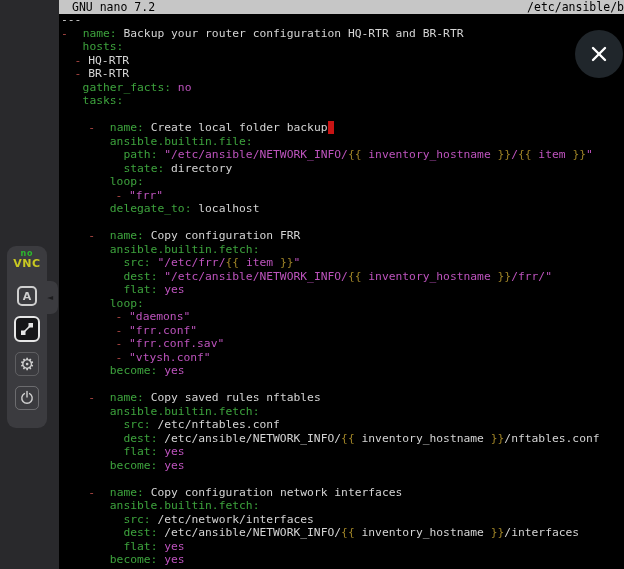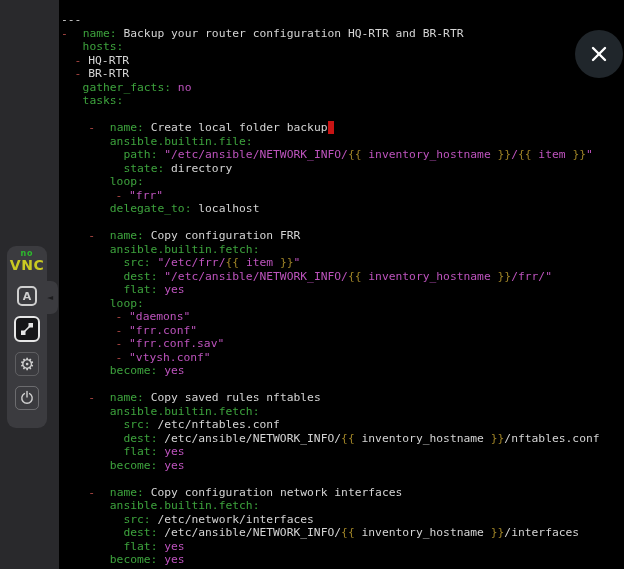--- a/index.html
+++ b/index.html
@@ -36,21 +36,21 @@
   
   #vnc-panel { position:absolute; left:7px; top:246px; width:40px; height:182px;
                background:#3b3b3f; border-radius:9px; }
   #vnc-handle { position:absolute; left:42px; top:281px; width:16px; height:33px;
                 background:#3b3b3f; border-radius:0 7px 7px 0; cursor:pointer;
                 display:flex; align-items:center; justify-content:center; }
   #vnc-handle .arrow { color:#1c1c1e; font-size:8px; line-height:8px; }
   #vnc-logo { position:absolute; left:0; top:4px; width:40px; text-align:center;
               font-weight:bold; line-height:1; cursor:default; }
   #vnc-logo .l1 { display:block; color:#2db92d; font-size:8px; letter-spacing:1px; }
-  #vnc-logo .l2 { display:block; color:#c9c922; font-size:14px; letter-spacing:0.5px; }
+  #vnc-logo .l2 { display:block; color:#c9c922; font-size:11px; letter-spacing:0.5px; }
 
   .vbtn { position:absolute; display:flex; align-items:center; justify-content:center;
           background:transparent; cursor:pointer; }
   #btn-keyboard { left:10px; top:40px; width:20px; height:20px;
                   border:2px solid #cfcfcf; border-radius:5px;
                   color:#cfcfcf; font-size:11px; font-weight:bold;
                   font-family:"DejaVu Sans", sans-serif; }
   #btn-fullscreen { left:7px; top:70px; width:26px; height:26px;
                     background:#161618; border:2px solid #e6e6e6; border-radius:6px; }
   #btn-settings { left:8px; top:106px; width:24px; height:24px;
@@ -58,20 +58,24 @@
                   color:#cfcfcf; font-size:17px; }
   #btn-power { left:8px; top:140px; width:24px; height:24px;
                border:1px solid rgba(255,255,255,0.25); border-radius:5px; }
 </style>
 </head>
 <body>
 
 <div id="stage">
 
   <div id="terminal">
+    <div id="titlebar">
+      <span class="tleft">GNU nano 7.2</span>
+      <span class="tright">/etc/ansible/b</span>
+    </div>
     <div id="editor"><div class="tline"><span class="seg-text">---</span></div><div class="tline"><span class="seg-dash">-</span><span class="seg-text"> </span><span class="seg-key">name:</span><span class="seg-text"> Backup your router configuration HQ-RTR and BR-RTR</span></div><div class="tline"><span class="seg-text">  </span><span class="seg-key">hosts:</span></div><div class="tline"><span class="seg-text">  </span><span class="seg-dash">-</span><span class="seg-text"> HQ-RTR</span></div><div class="tline"><span class="seg-text">  </span><span class="seg-dash">-</span><span class="seg-text"> BR-RTR</span></div><div class="tline"><span class="seg-text">  </span><span class="seg-key">gather_facts:</span><span class="seg-text"> </span><span class="seg-string">no</span></div><div class="tline"><span class="seg-text">  </span><span class="seg-key">tasks:</span></div><div class="tline"></div><div class="tline"><span class="seg-text">    </span><span class="seg-dash">-</span><span class="seg-text"> </span><span class="seg-key">name:</span><span class="seg-text"> Create local folder backup</span><span class="seg-cursor"> </span></div><div class="tline"><span class="seg-text">      </span><span class="seg-key">ansible.builtin.file:</span></div><div class="tline"><span class="seg-text">        </span><span class="seg-key">path:</span><span class="seg-text"> </span><span class="seg-string">"/etc/ansible/NETWORK_INFO/</span><span class="seg-punct">{{</span><span class="seg-string"> inventory_hostname </span><span class="seg-punct">}}</span><span class="seg-string">/</span><span class="seg-punct">{{</span><span class="seg-string"> item </span><span class="seg-punct">}}</span><span class="seg-string">"</span></div><div class="tline"><span class="seg-text">        </span><span class="seg-key">state:</span><span class="seg-text"> directory</span></div><div class="tline"><span class="seg-text">      </span><span class="seg-key">loop:</span></div><div class="tline"><span class="seg-text">        </span><span class="seg-dash">-</span><span class="seg-text"> </span><span class="seg-string">"frr"</span></div><div class="tline"><span class="seg-text">      </span><span class="seg-key">delegate_to:</span><span class="seg-text"> localhost</span></div><div class="tline"></div><div class="tline"><span class="seg-text">    </span><span class="seg-dash">-</span><span class="seg-text"> </span><span class="seg-key">name:</span><span class="seg-text"> Copy configuration FRR</span></div><div class="tline"><span class="seg-text">      </span><span class="seg-key">ansible.builtin.fetch:</span></div><div class="tline"><span class="seg-text">        </span><span class="seg-key">src:</span><span class="seg-text"> </span><span class="seg-string">"/etc/frr/</span><span class="seg-punct">{{</span><span class="seg-string"> item </span><span class="seg-punct">}}</span><span class="seg-string">"</span></div><div class="tline"><span class="seg-text">        </span><span class="seg-key">dest:</span><span class="seg-text"> </span><span class="seg-string">"/etc/ansible/NETWORK_INFO/</span><span class="seg-punct">{{</span><span class="seg-string"> inventory_hostname </span><span class="seg-punct">}}</span><span class="seg-string">/frr/"</span></div><div class="tline"><span class="seg-text">        </span><span class="seg-key">flat:</span><span class="seg-text"> </span><span class="seg-string">yes</span></div><div class="tline"><span class="seg-text">      </span><span class="seg-key">loop:</span></div><div class="tline"><span class="seg-text">        </span><span class="seg-dash">-</span><span class="seg-text"> </span><span class="seg-string">"daemons"</span></div><div class="tline"><span class="seg-text">        </span><span class="seg-dash">-</span><span class="seg-text"> </span><span class="seg-string">"frr.conf"</span></div><div class="tline"><span class="seg-text">        </span><span class="seg-dash">-</span><span class="seg-text"> </span><span class="seg-string">"frr.conf.sav"</span></div><div class="tline"><span class="seg-text">        </span><span class="seg-dash">-</span><span class="seg-text"> </span><span class="seg-string">"vtysh.conf"</span></div><div class="tline"><span class="seg-text">      </span><span class="seg-key">become:</span><span class="seg-text"> </span><span class="seg-string">yes</span></div><div class="tline"></div><div class="tline"><span class="seg-text">    </span><span class="seg-dash">-</span><span class="seg-text"> </span><span class="seg-key">name:</span><span class="seg-text"> Copy saved rules nftables</span></div><div class="tline"><span class="seg-text">      </span><span class="seg-key">ansible.builtin.fetch:</span></div><div class="tline"><span class="seg-text">        </span><span class="seg-key">src:</span><span class="seg-text"> /etc/nftables.conf</span></div><div class="tline"><span class="seg-text">        </span><span class="seg-key">dest:</span><span class="seg-text"> /etc/ansible/NETWORK_INFO/</span><span class="seg-punct">{{</span><span class="seg-text"> inventory_hostname </span><span class="seg-punct">}}</span><span class="seg-text">/nftables.conf</span></div><div class="tline"><span class="seg-text">        </span><span class="seg-key">flat:</span><span class="seg-text"> </span><span class="seg-string">yes</span></div><div class="tline"><span class="seg-text">      </span><span class="seg-key">become:</span><span class="seg-text"> </span><span class="seg-string">yes</span></div><div class="tline"></div><div class="tline"><span class="seg-text">    </span><span class="seg-dash">-</span><span class="seg-text"> </span><span class="seg-key">name:</span><span class="seg-text"> Copy configuration network interfaces</span></div><div class="tline"><span class="seg-text">      </span><span class="seg-key">ansible.builtin.fetch:</span></div><div class="tline"><span class="seg-text">        </span><span class="seg-key">src:</span><span class="seg-text"> /etc/network/interfaces</span></div><div class="tline"><span class="seg-text">        </span><span class="seg-key">dest:</span><span class="seg-text"> /etc/ansible/NETWORK_INFO/</span><span class="seg-punct">{{</span><span class="seg-text"> inventory_hostname </span><span class="seg-punct">}}</span><span class="seg-text">/interfaces</span></div><div class="tline"><span class="seg-text">        </span><span class="seg-key">flat:</span><span class="seg-text"> </span><span class="seg-string">yes</span></div><div class="tline"><span class="seg-text">      </span><span class="seg-key">become:</span><span class="seg-text"> </span><span class="seg-string">yes</span></div></div>
   </div>
 
   <button id="close-btn">
     <svg width="20" height="20" viewBox="0 0 20 20">
       <line x1="4" y1="4" x2="16" y2="16" stroke="#ffffff" stroke-width="2.4" stroke-linecap="round"></line>
       <line x1="16" y1="4" x2="4" y2="16" stroke="#ffffff" stroke-width="2.4" stroke-linecap="round"></line>
     </svg>
   </button>
 

